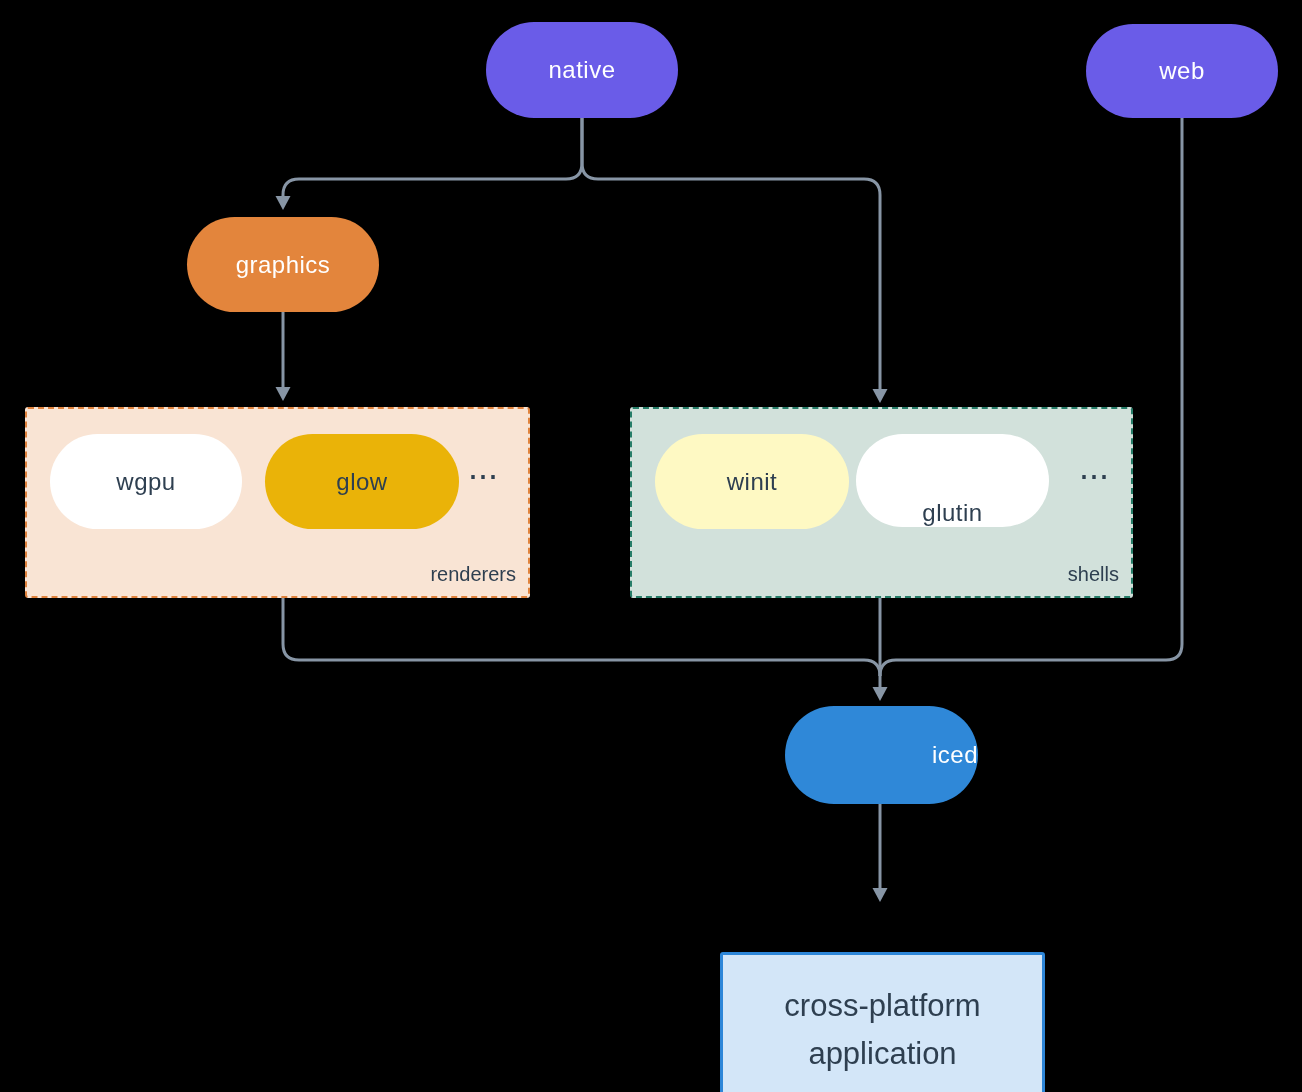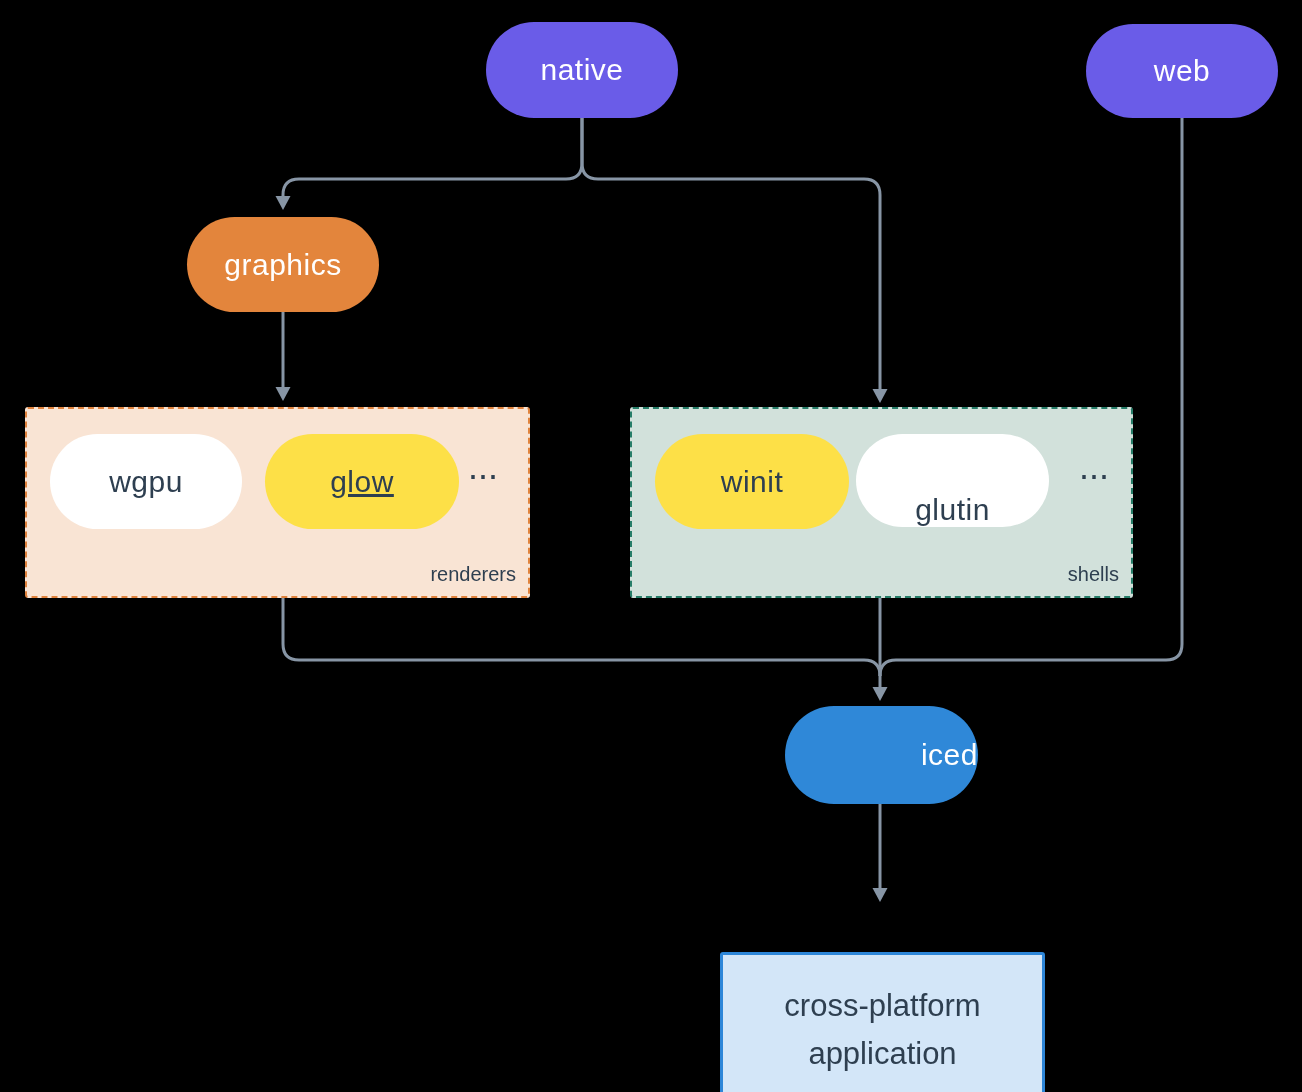--- a/index.html
+++ b/index.html
@@ -21,21 +21,21 @@
     stroke-width: 3;
     stroke-linecap: butt;
     stroke-linejoin: round;
   }
   .pill {
     position: absolute;
     border-radius: 999px;
     display: flex;
     align-items: center;
     justify-content: center;
-    font-size: 30px;
+    font-size: 24px;
     letter-spacing: 0.5px;
     color: #ffffff;
   }
   .pill.inner { color: #2E3F50; }
   .group {
     position: absolute;
     width: 505px;
     height: 191px;
     border: 2px dashed;
     border-radius: 3px;
@@ -118,29 +118,29 @@
   </div>
 
   <div class="pill" id="node-graphics" style="background-color: rgb(227, 133, 60);">
     <span>graphics</span>
   </div>
 
   <div class="group" id="group-renderers" style="background-color: rgb(249, 228, 212); border-color: rgb(224, 130, 60);">
     <div class="pill inner" id="node-wgpu" style="background-color: rgb(255, 255, 255);">
       <span>wgpu</span>
     </div>
-    <div class="pill inner" id="node-glow" style="background-color: #fde047; text-decoration: underline;">
+    <div class="pill inner" id="node-glow" style="background-color: #eab308;">
       <span>glow</span>
     </div>
     <span class="ellipsis">...</span>
     <span class="group-label">renderers</span>
   </div>
 
   <div class="group" id="group-shells" style="background-color: rgb(210, 225, 219); border-color: rgb(38, 125, 104);">
-    <div class="pill inner" id="node-winit" style="background-color: #fde047;">
+    <div class="pill inner" id="node-winit" style="background-color: #fef9c3;">
       <span>winit</span>
     </div>
     <div class="pill inner" id="node-glutin" style="background-color: rgb(255, 255, 255);">
       <span>glutin</span>
     </div>
     <span class="ellipsis">...</span>
     <span class="group-label">shells</span>
   </div>
 
   <div class="pill" id="node-iced" style="background-color: rgb(47, 136, 216);">

